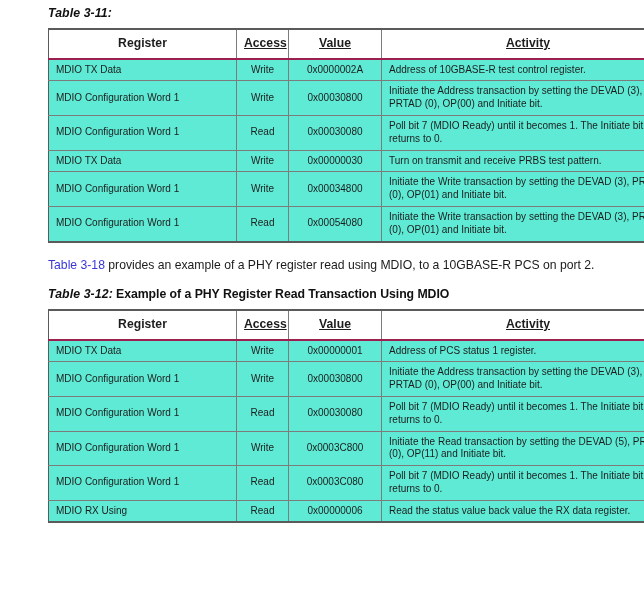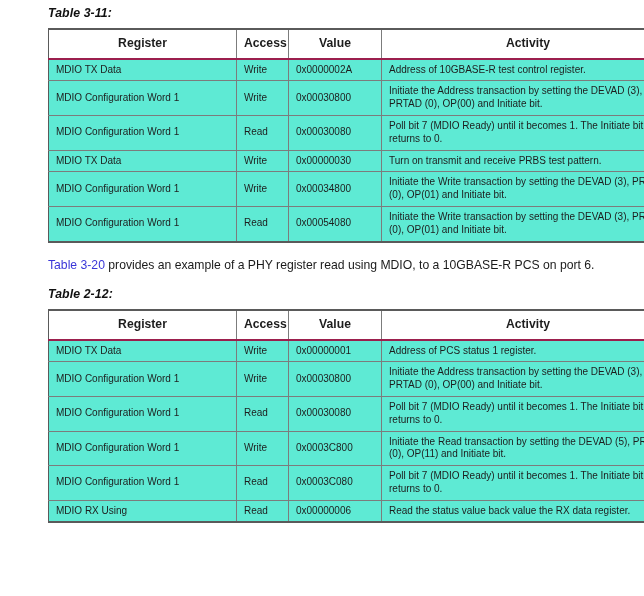--- a/index.html
+++ b/index.html
@@ -78,30 +78,32 @@
     background: #ffffff;
   }
   table.doc-table thead th.first-head {
     border-left: 1px solid #5a5a5a;
   }
   table.doc-table thead th.last-head {
     border-right: 3px solid #ef4444;
   }
   table.doc-table thead th.sep-head {
     border-left: 1px solid #7c7c7c;
+    text-decoration: underline;
   }
   table.doc-table tbody tr:last-child td {
     border-bottom: 2px solid #5a5a5a;
   }
   table.doc-table td.c-register {
     text-align: left;
     border-left: 1px solid #5a5a5a;
   }
   table.doc-table td.c-access,
   table.doc-table td.c-value {
+    text-align: center;
     white-space: nowrap;
   }
   table.doc-table td.c-activity {
     text-align: left;
     border-right: 1px solid #5a5a5a;
   }
 
   col.col-register { width: 188px; }
   col.col-access   { width: 52px;  }
   col.col-value    { width: 93px;  }
@@ -191,27 +193,28 @@
           <td class="c-value">0x00054080</td>
           <td class="c-activity">Initiate the Write transaction by setting the DEVAD (3), PRTAD (0), OP(01) and Initiate bit.</td>
         </tr>
       </tbody>
     </table>
   </div>
 
   <div class="spacer-c"></div>
 
   <div class="body-para indent">
-    <a class="xref" href="#">Table 3-20</a><span> provides an example of a PHY register read using MDIO, to a 10GBASE-R PCS on port 6.</span>
+    <a class="xref" href="#">Table 3-18</a><span> provides an example of a PHY register read using MDIO, to a 10GBASE-R PCS on port 2.</span>
   </div>
 
   <div class="spacer-d"></div>
 
   <div class="caption indent">
-    <span class="cap-num">Table 2-12:</span>
+    <span class="cap-num">Table 3-12:</span>
+    <span class="cap-text">Example of a PHY Register Read Transaction Using MDIO</span>
   </div>
 
   <div class="spacer-b"></div>
 
   <div class="indent">
     <table class="doc-table">
       <colgroup>
         <col class="col-register">
           <col class="col-access">
           <col class="col-value">

